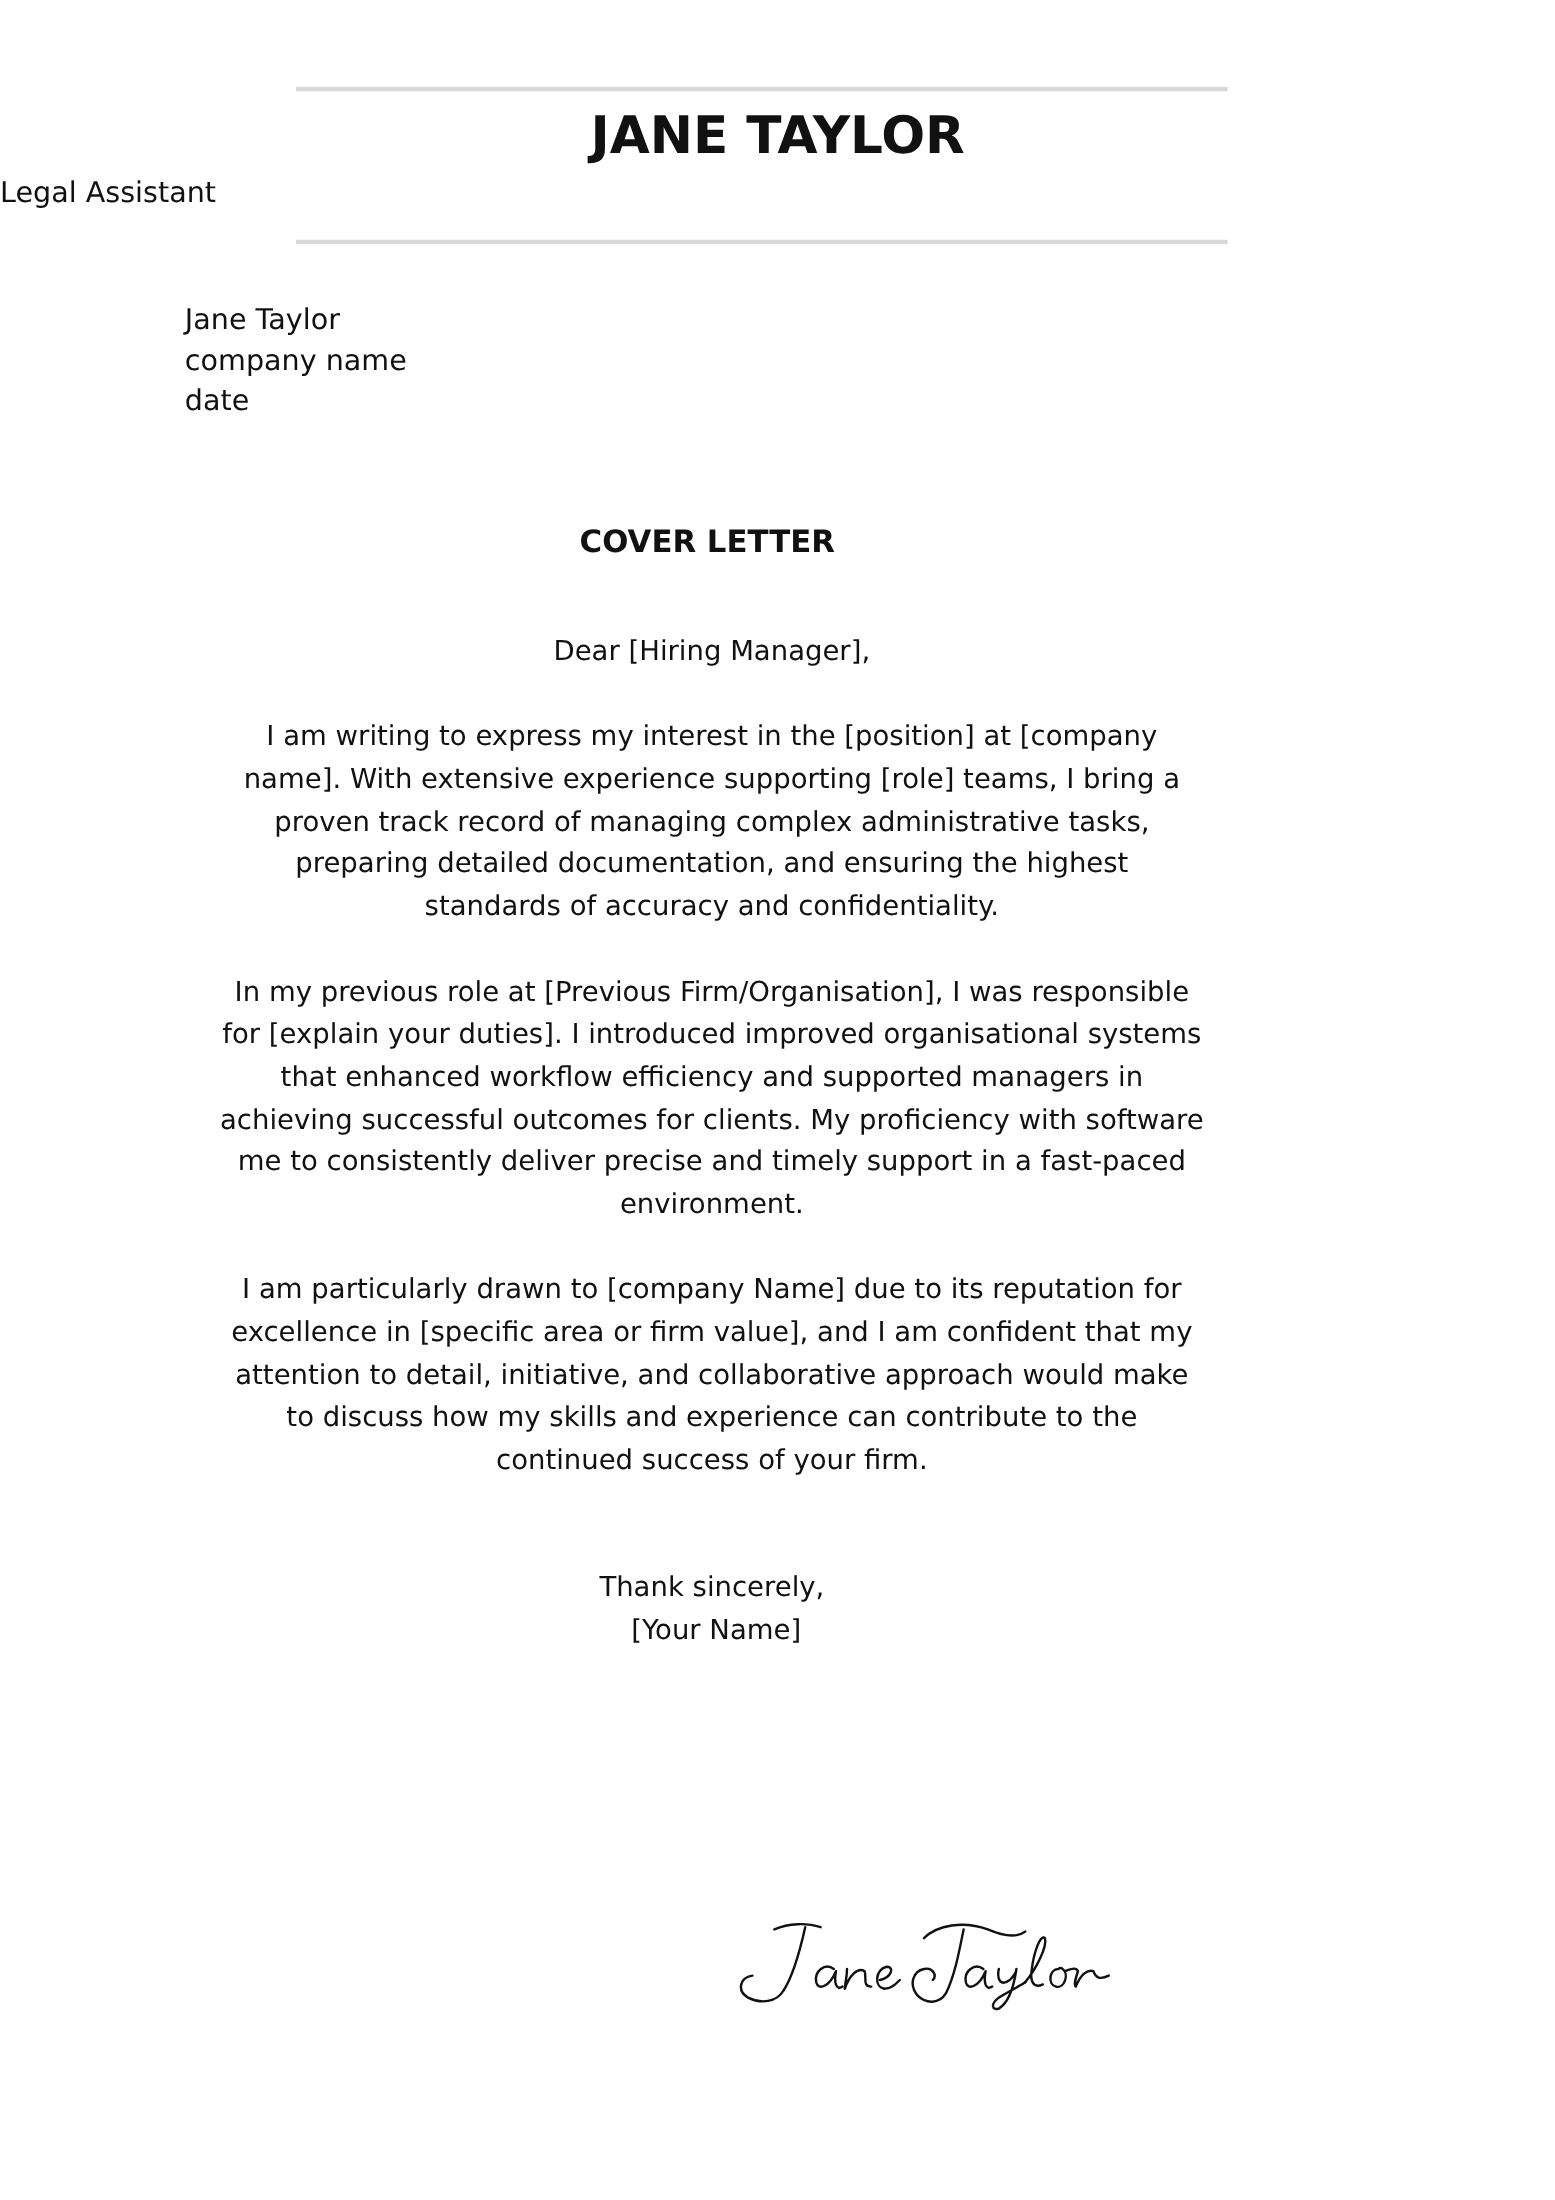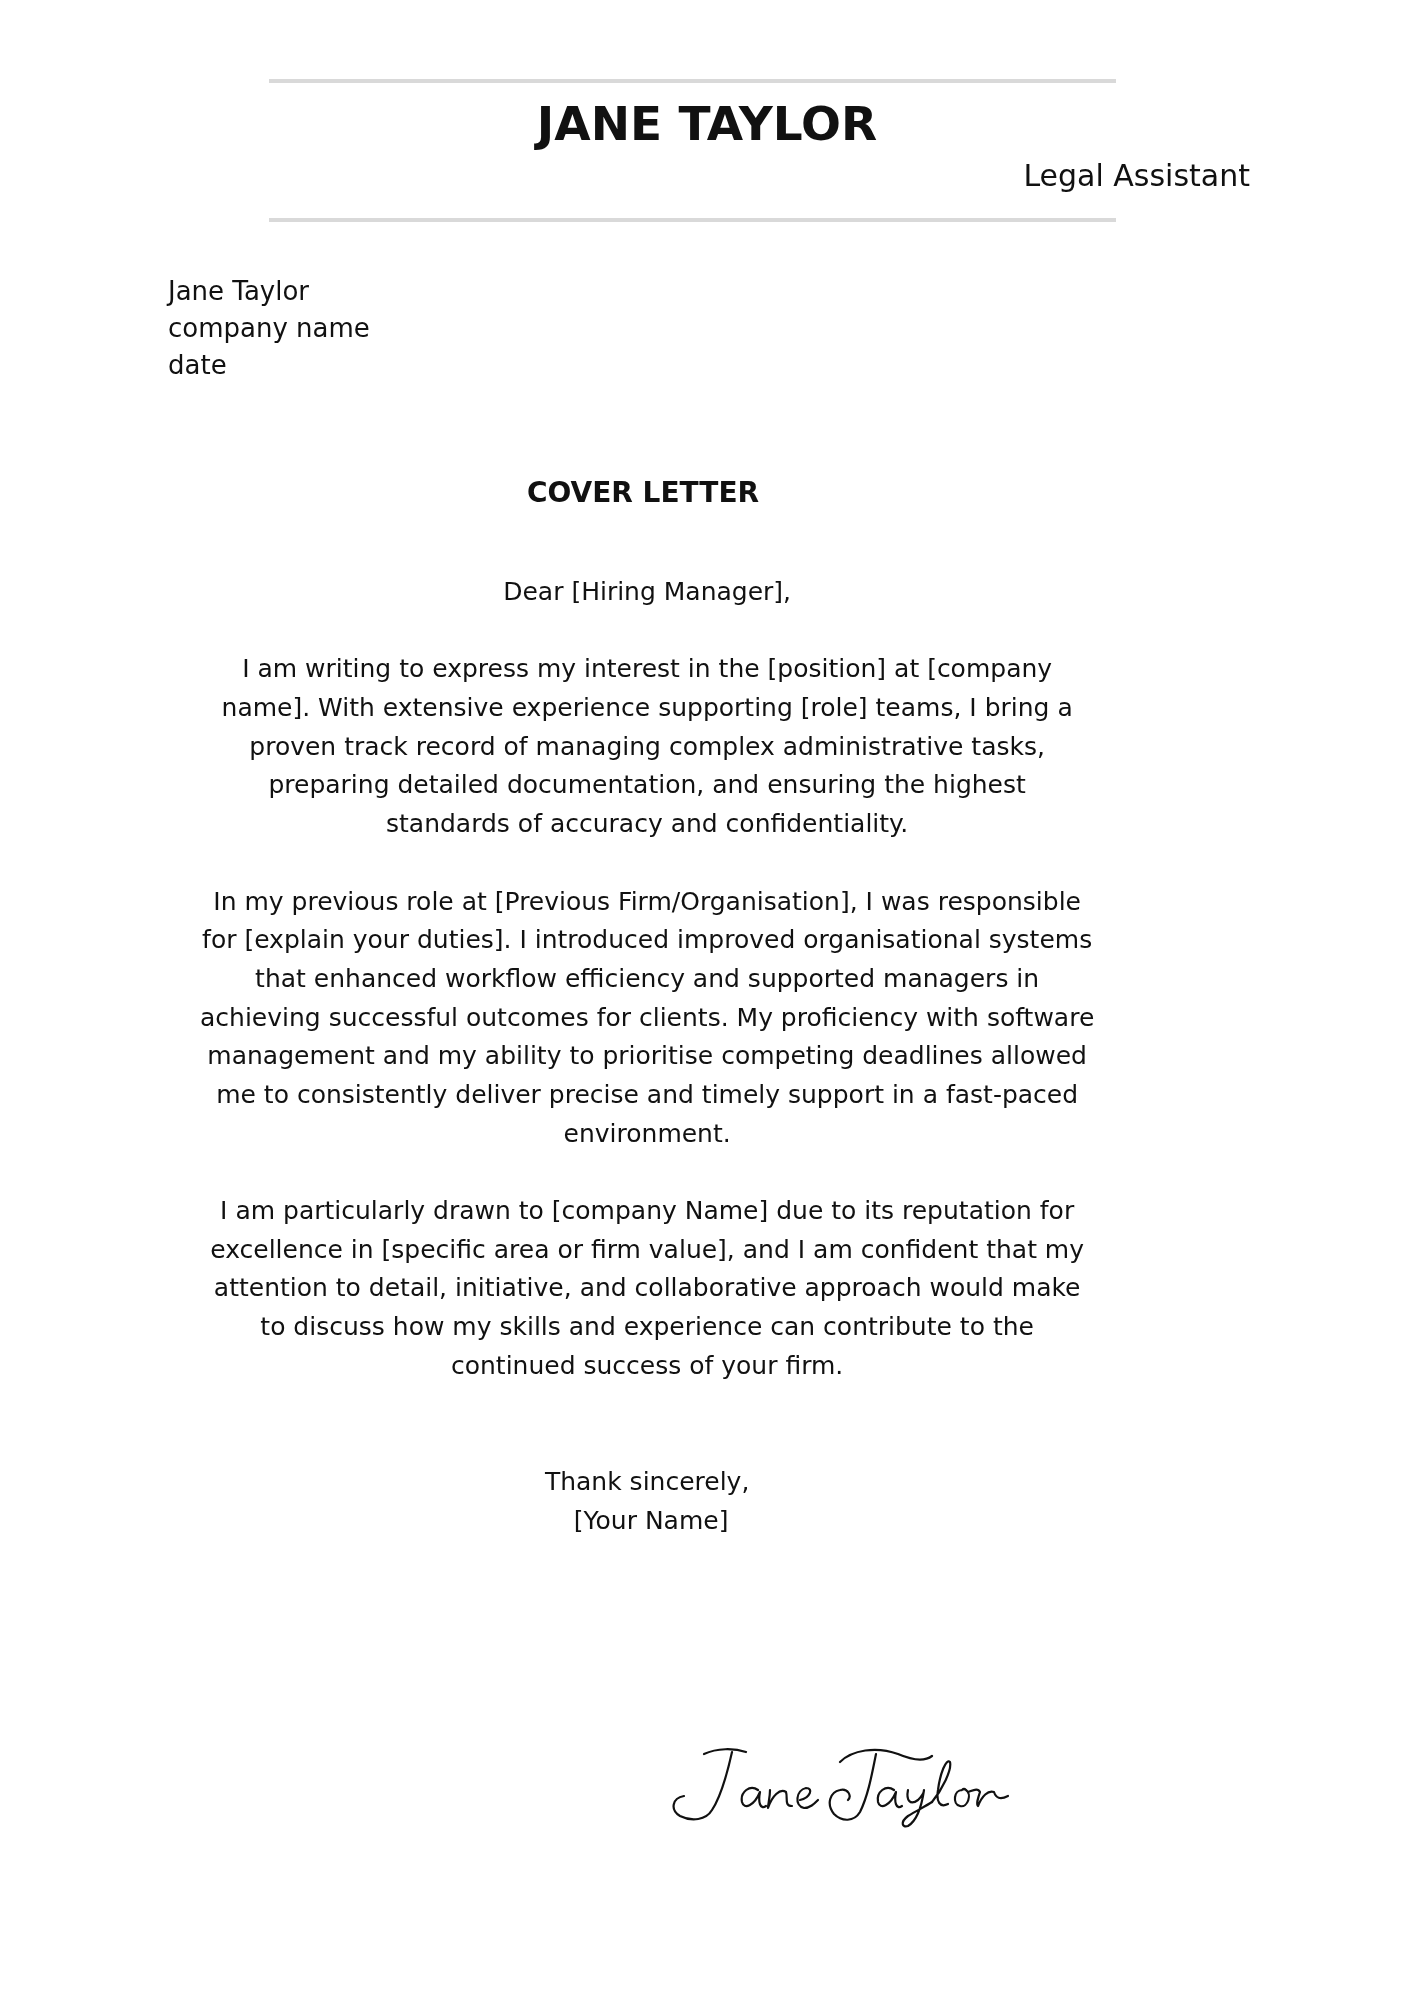--- a/index.html
+++ b/index.html
@@ -3,22 +3,22 @@
 <meta charset="utf-8">
 <style>
   html, body { margin: 0; padding: 0; background: #ffffff; }
   body { width: 1414px; height: 2000px; position: relative; overflow: hidden;
          font-family: "DejaVu Sans", "Liberation Sans", sans-serif; color: #111111; }
   .rule { position: absolute; left: 269px; width: 847px; height: 4px; background: #d9d9d9; }
   .rule.top { top: 79px; }
   .rule.bottom { top: 218px; }
   .name { position: absolute; left: 0; width: 1414px; top: 96px; text-align: center;
           font-size: 47px; font-weight: bold; line-height: 56px; letter-spacing: 0px; }
-  .title { position: absolute; left: 0; width: 1250px; top: 160px; text-align: right;
-           font-size: 30px; line-height: 32px; }
+  .title { position: absolute; left: 0; width: 1250px; top: 160px; text-align: left;
+           font-size: 26px; line-height: 32px; }
   .sender { position: absolute; left: 168px; top: 273px; font-size: 26px; line-height: 37px; }
   .sender div { white-space: nowrap; }
   .heading { position: absolute; left: 0; width: 1286px; top: 476px; text-align: center;
              font-size: 28px; font-weight: bold; line-height: 34px; }
   .body { position: absolute; left: 200px; top: 573px; font-size: 25px; line-height: 38.7px; }
   .line { white-space: pre; height: 38.7px; text-align: center; }
   .gap { height: 38.7px; }
   .signature { position: absolute; left: 662px; top: 1740px; width: 360px; height: 90px; }
 </style>
 </head>
@@ -50,21 +50,20 @@
       <div class="line">preparing detailed documentation, and ensuring the highest</div>
       <div class="line">standards of accuracy and confidentiality.</div>
     </div>
     <div class="gap"></div>
 
     <div>
       <div class="line">In my previous role at [Previous Firm/Organisation], I was responsible</div>
       <div class="line">for [explain your duties]. I introduced improved organisational systems</div>
       <div class="line">that enhanced workflow efficiency and supported managers in</div>
       <div class="line">achieving successful outcomes for clients. My proficiency with software</div>
-      <div class="line">management and my ability to prioritise competing deadlines allowed</div>
       <div class="line">me to consistently deliver precise and timely support in a fast-paced</div>
       <div class="line">environment.</div>
     </div>
     <div class="gap"></div>
 
     <div>
       <div class="line">I am particularly drawn to [company Name] due to its reputation for</div>
       <div class="line">excellence in [specific area or firm value], and I am confident that my</div>
       <div class="line">attention to detail, initiative, and collaborative approach would make</div>
       <div class="line">to discuss how my skills and experience can contribute to the</div>

